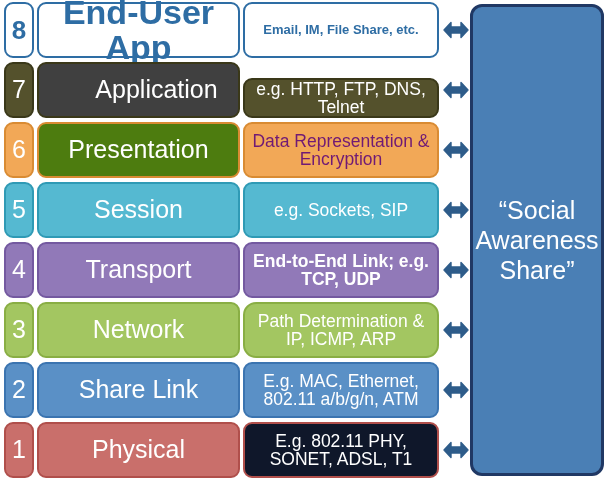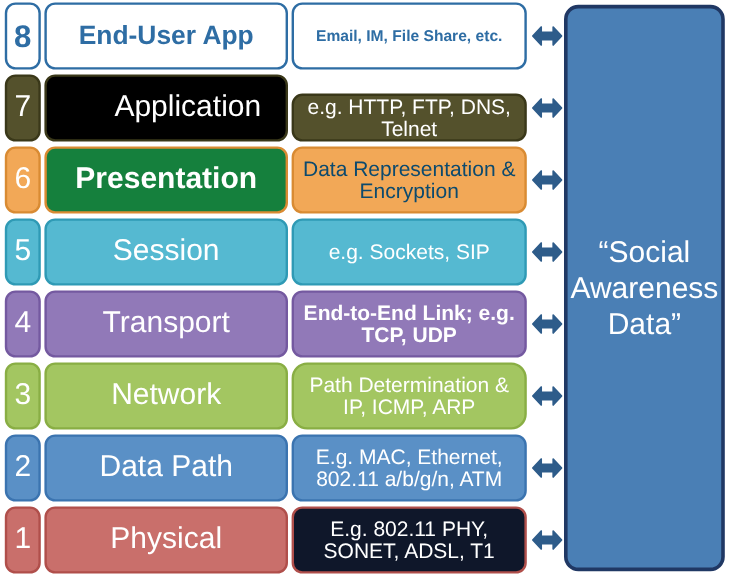--- a/index.html
+++ b/index.html
@@ -74,21 +74,21 @@
     padding: 0 3px;
   }
   
   .row-top .cell {
     background: #ffffff;
     border-color: #2E6DA4;
     color: #2E6DA4;
     font-weight: bold;
   }
   .row-top .num-cell { font-size: 26px; }
-  .row-top .name-cell { font-size: 22px; text-align: right; }
+  .row-top .name-cell { font-size: 34px; }
   .row-top .desc-cell { font-size: 13px; }
 
   .arrow-slot {
     width: 34px;
     min-width: 34px;
     display: flex;
     align-items: center;
     justify-content: center;
   }
   .arrow-icon {
@@ -130,32 +130,32 @@
         <div class="cell name-cell">End-User App</div>
         <div class="cell desc-cell">Email, IM, File Share, etc.</div>
         <div class="arrow-slot">
           <svg class="arrow-icon" viewBox="0 0 26 22">
             <path d="M1 11 L8 3.5 L8 8 L18 8 L18 3.5 L25 11 L18 18.5 L18 14 L8 14 L8 18.5 Z" fill="#2E5C8A" stroke="#2E5C8A" stroke-width="1.4" stroke-linejoin="round"></path>
           </svg>
         </div>
       </div>
       <div class="layer-row">
         <div class="cell num-cell" style="background: rgb(84, 81, 44); border-color: rgb(58, 56, 25); color: rgb(255, 255, 255);">7</div>
-        <div class="cell name-cell" style="background: #000000; border-color: rgb(58, 56, 25); color: rgb(255, 255, 255); padding-left: 36px;">Application</div>
+        <div class="cell name-cell" style="background: #404040; border-color: rgb(58, 56, 25); color: rgb(255, 255, 255); padding-left: 36px;">Application</div>
         <div class="cell desc-cell" style="background: rgb(84, 81, 44); border-color: rgb(58, 56, 25); color: rgb(255, 255, 255); margin-top: 16px;">e.g. HTTP, FTP, DNS, Telnet</div>
         <div class="arrow-slot">
           <svg class="arrow-icon" viewBox="0 0 26 22">
             <path d="M1 11 L8 3.5 L8 8 L18 8 L18 3.5 L25 11 L18 18.5 L18 14 L8 14 L8 18.5 Z" fill="#2E5C8A" stroke="#2E5C8A" stroke-width="1.4" stroke-linejoin="round"></path>
           </svg>
         </div>
       </div>
       <div class="layer-row">
         <div class="cell num-cell" style="background: rgb(242, 168, 87); border-color: rgb(217, 139, 51); color: rgb(255, 255, 255);">6</div>
-        <div class="cell name-cell" style="background: #15803d; border-color: rgb(217, 139, 51); color: rgb(255, 255, 255); font-weight: bold;">Presentation</div>
-        <div class="cell desc-cell" style="background: rgb(242, 168, 87); border-color: rgb(217, 139, 51); color: #0c4a6e;">Data Representation &amp; Encryption</div>
+        <div class="cell name-cell" style="background: #4d7c0f; border-color: rgb(217, 139, 51); color: rgb(255, 255, 255);">Presentation</div>
+        <div class="cell desc-cell" style="background: rgb(242, 168, 87); border-color: rgb(217, 139, 51); color: #701a75;">Data Representation &amp; Encryption</div>
         <div class="arrow-slot">
           <svg class="arrow-icon" viewBox="0 0 26 22">
             <path d="M1 11 L8 3.5 L8 8 L18 8 L18 3.5 L25 11 L18 18.5 L18 14 L8 14 L8 18.5 Z" fill="#2E5C8A" stroke="#2E5C8A" stroke-width="1.4" stroke-linejoin="round"></path>
           </svg>
         </div>
       </div>
       <div class="layer-row">
         <div class="cell num-cell" style="background: rgb(85, 185, 209); border-color: rgb(47, 154, 181); color: rgb(255, 255, 255);">5</div>
         <div class="cell name-cell" style="background: rgb(85, 185, 209); border-color: rgb(47, 154, 181); color: rgb(255, 255, 255);">Session</div>
         <div class="cell desc-cell" style="background: rgb(85, 185, 209); border-color: rgb(47, 154, 181); color: rgb(255, 255, 255);">e.g. Sockets, SIP</div>
@@ -180,21 +180,21 @@
         <div class="cell name-cell" style="background: rgb(163, 198, 97); border-color: rgb(137, 174, 68); color: rgb(255, 255, 255);">Network</div>
         <div class="cell desc-cell" style="background: rgb(163, 198, 97); border-color: rgb(137, 174, 68); color: rgb(255, 255, 255); border-radius: 13px;">Path Determination &amp; IP, ICMP, ARP</div>
         <div class="arrow-slot">
           <svg class="arrow-icon" viewBox="0 0 26 22">
             <path d="M1 11 L8 3.5 L8 8 L18 8 L18 3.5 L25 11 L18 18.5 L18 14 L8 14 L8 18.5 Z" fill="#2E5C8A" stroke="#2E5C8A" stroke-width="1.4" stroke-linejoin="round"></path>
           </svg>
         </div>
       </div>
       <div class="layer-row">
         <div class="cell num-cell" style="background: rgb(90, 144, 198); border-color: rgb(59, 116, 176); color: rgb(255, 255, 255);">2</div>
-        <div class="cell name-cell" style="background: rgb(90, 144, 198); border-color: rgb(59, 116, 176); color: rgb(255, 255, 255);">Data Path</div>
+        <div class="cell name-cell" style="background: rgb(90, 144, 198); border-color: rgb(59, 116, 176); color: rgb(255, 255, 255);">Share Link</div>
         <div class="cell desc-cell" style="background: rgb(90, 144, 198); border-color: rgb(59, 116, 176); color: rgb(255, 255, 255);">E.g. MAC, Ethernet, 802.11 a/b/g/n, ATM</div>
         <div class="arrow-slot">
           <svg class="arrow-icon" viewBox="0 0 26 22">
             <path d="M1 11 L8 3.5 L8 8 L18 8 L18 3.5 L25 11 L18 18.5 L18 14 L8 14 L8 18.5 Z" fill="#2E5C8A" stroke="#2E5C8A" stroke-width="1.4" stroke-linejoin="round"></path>
           </svg>
         </div>
       </div>
       <div class="layer-row">
         <div class="cell num-cell" style="background: rgb(201, 111, 107); border-color: rgb(176, 79, 75); color: rgb(255, 255, 255);">1</div>
         <div class="cell name-cell" style="background: rgb(201, 111, 107); border-color: rgb(176, 79, 75); color: #ffffff;">Physical</div>
@@ -203,16 +203,16 @@
           <svg class="arrow-icon" viewBox="0 0 26 22">
             <path d="M1 11 L8 3.5 L8 8 L18 8 L18 3.5 L25 11 L18 18.5 L18 14 L8 14 L8 18.5 Z" fill="#2E5C8A" stroke="#2E5C8A" stroke-width="1.4" stroke-linejoin="round"></path>
           </svg>
         </div>
       </div>
     </div>
 
   <div id="side-panel">
     <div id="side-panel-label">“Social
 Awareness
-Data”</div>
+Share”</div>
   </div>
 
 </div>
 
 </body></html>

